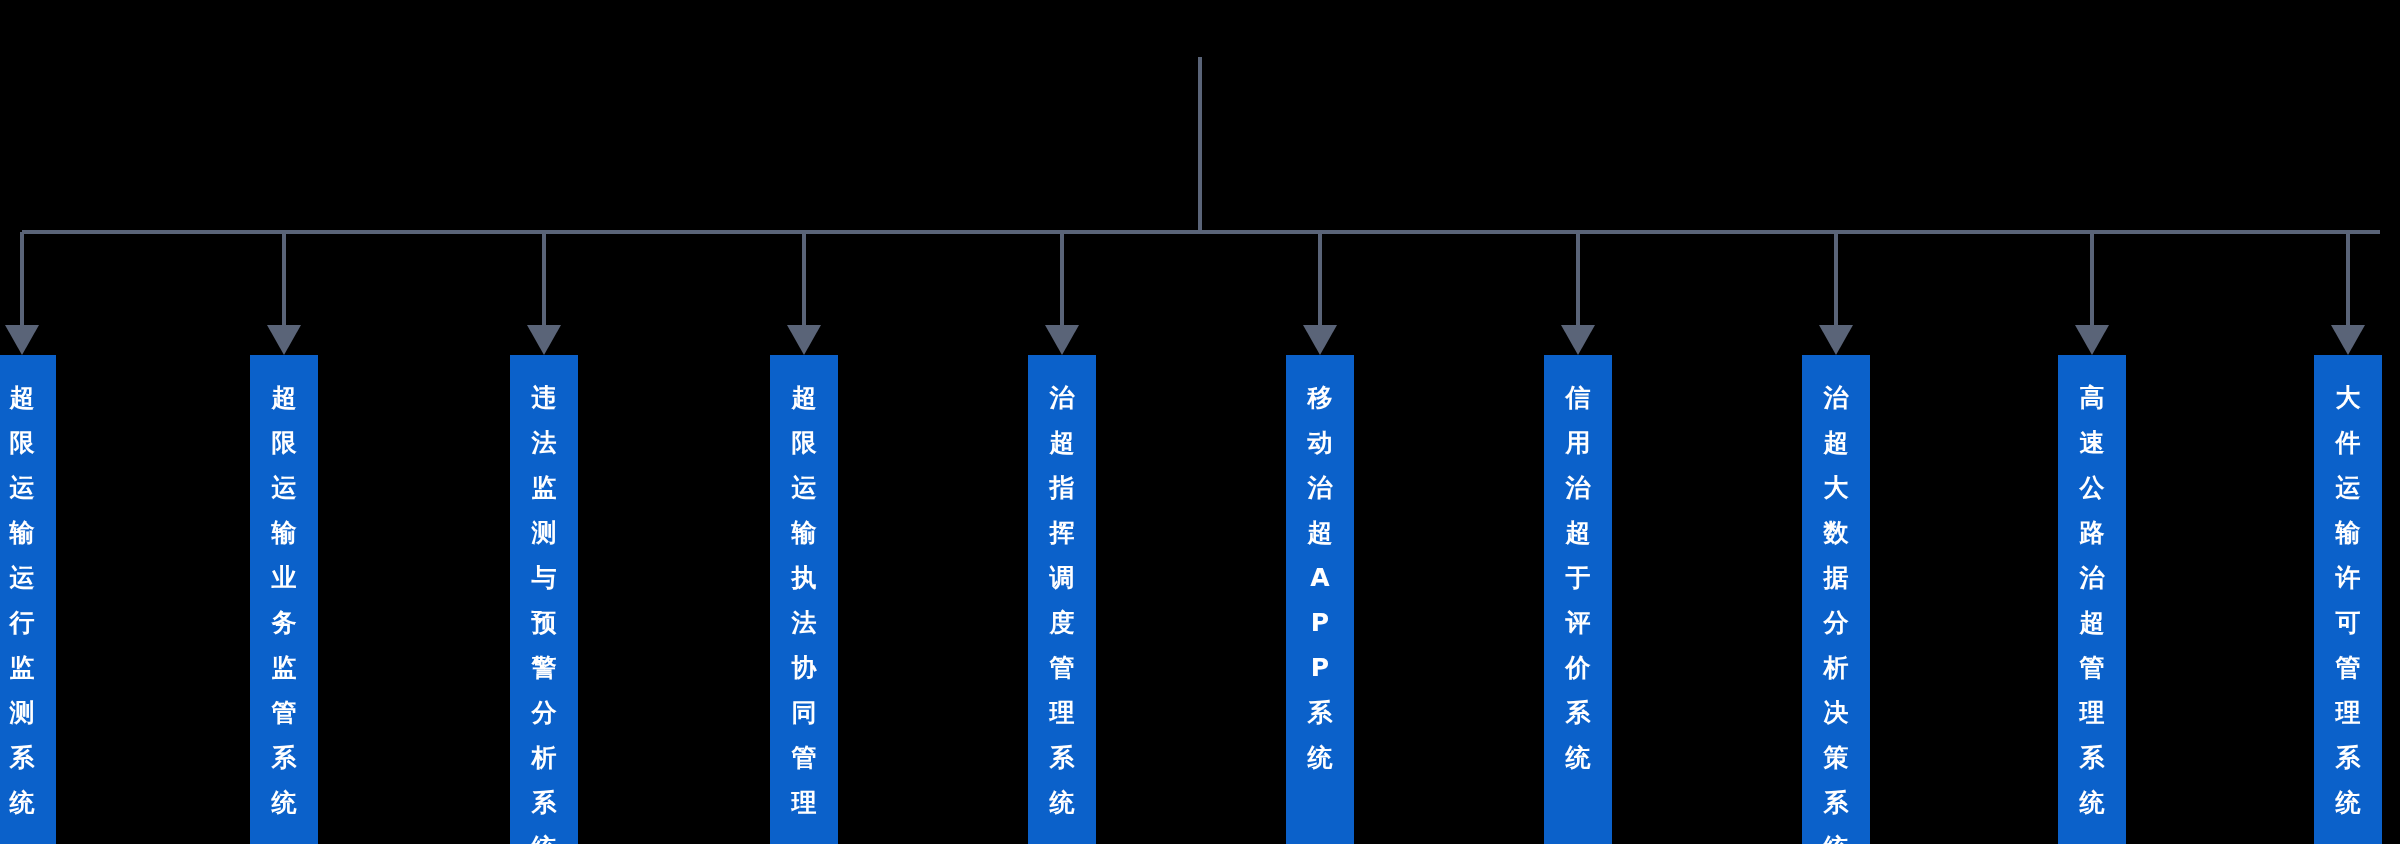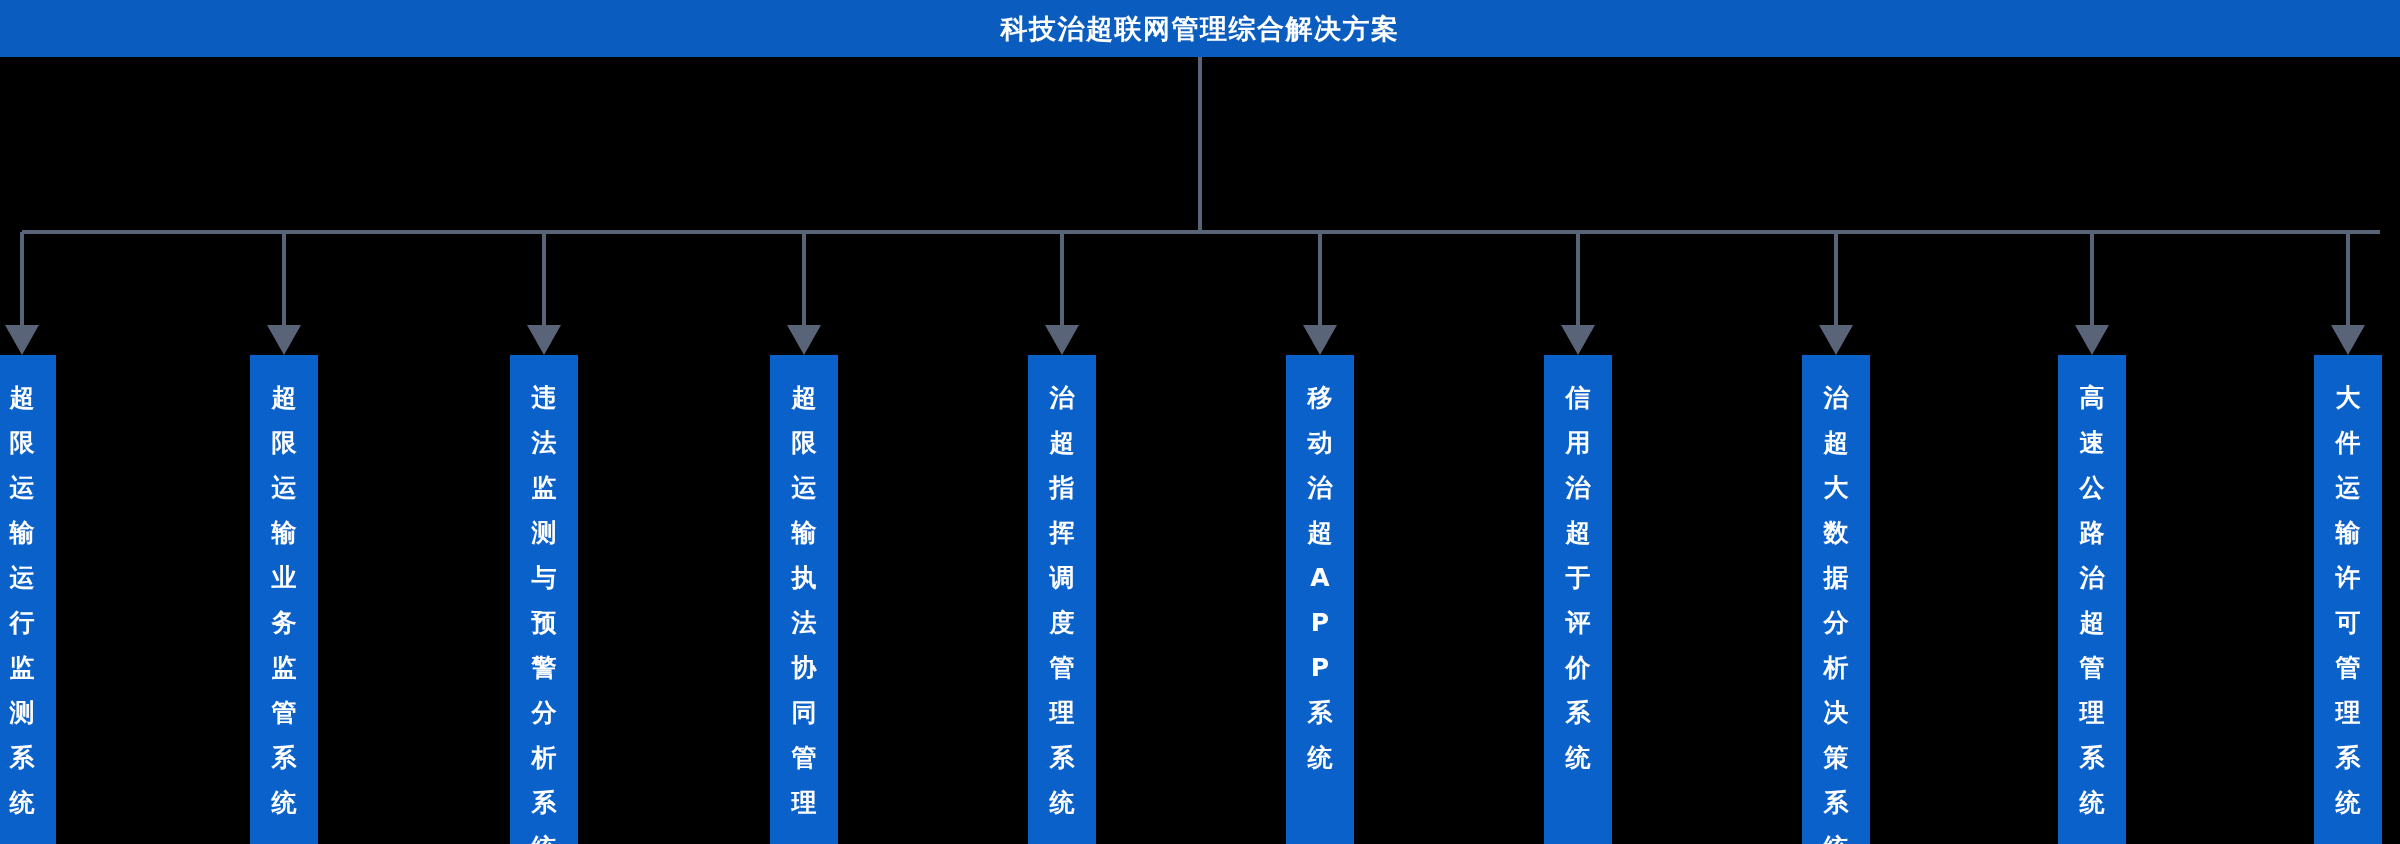--- a/index.html
+++ b/index.html
@@ -85,23 +85,20 @@
     height: 45px;
     text-align: center;
     width: 68px;
   }
 </style>
 </head>
 <body>
 
 <div id="stage">
 
-  <div id="title-bar">
-    <div id="title-text">科技治超联网管理综合解决方案</div>
-  </div>
 
   <svg id="connectors" width="2400" height="844" viewBox="0 0 2400 844" xmlns="http://www.w3.org/2000/svg">
       <line x1="1200" y1="57" x2="1200" y2="232" stroke="#5a6478" stroke-width="4" shape-rendering="crispEdges"></line>
       <line x1="22" y1="232" x2="2380" y2="232" stroke="#5a6478" stroke-width="4" shape-rendering="crispEdges"></line>
       <line x1="22" y1="232" x2="22" y2="325" stroke="#5a6478" stroke-width="4" shape-rendering="crispEdges"></line>
       <polygon points="5,325 39,325 22,355" fill="#5a6478"></polygon>
       <line x1="284" y1="232" x2="284" y2="325" stroke="#5a6478" stroke-width="4" shape-rendering="crispEdges"></line>
       <polygon points="267,325 301,325 284,355" fill="#5a6478"></polygon>
       <line x1="544" y1="232" x2="544" y2="325" stroke="#5a6478" stroke-width="4" shape-rendering="crispEdges"></line>
       <polygon points="527,325 561,325 544,355" fill="#5a6478"></polygon>

